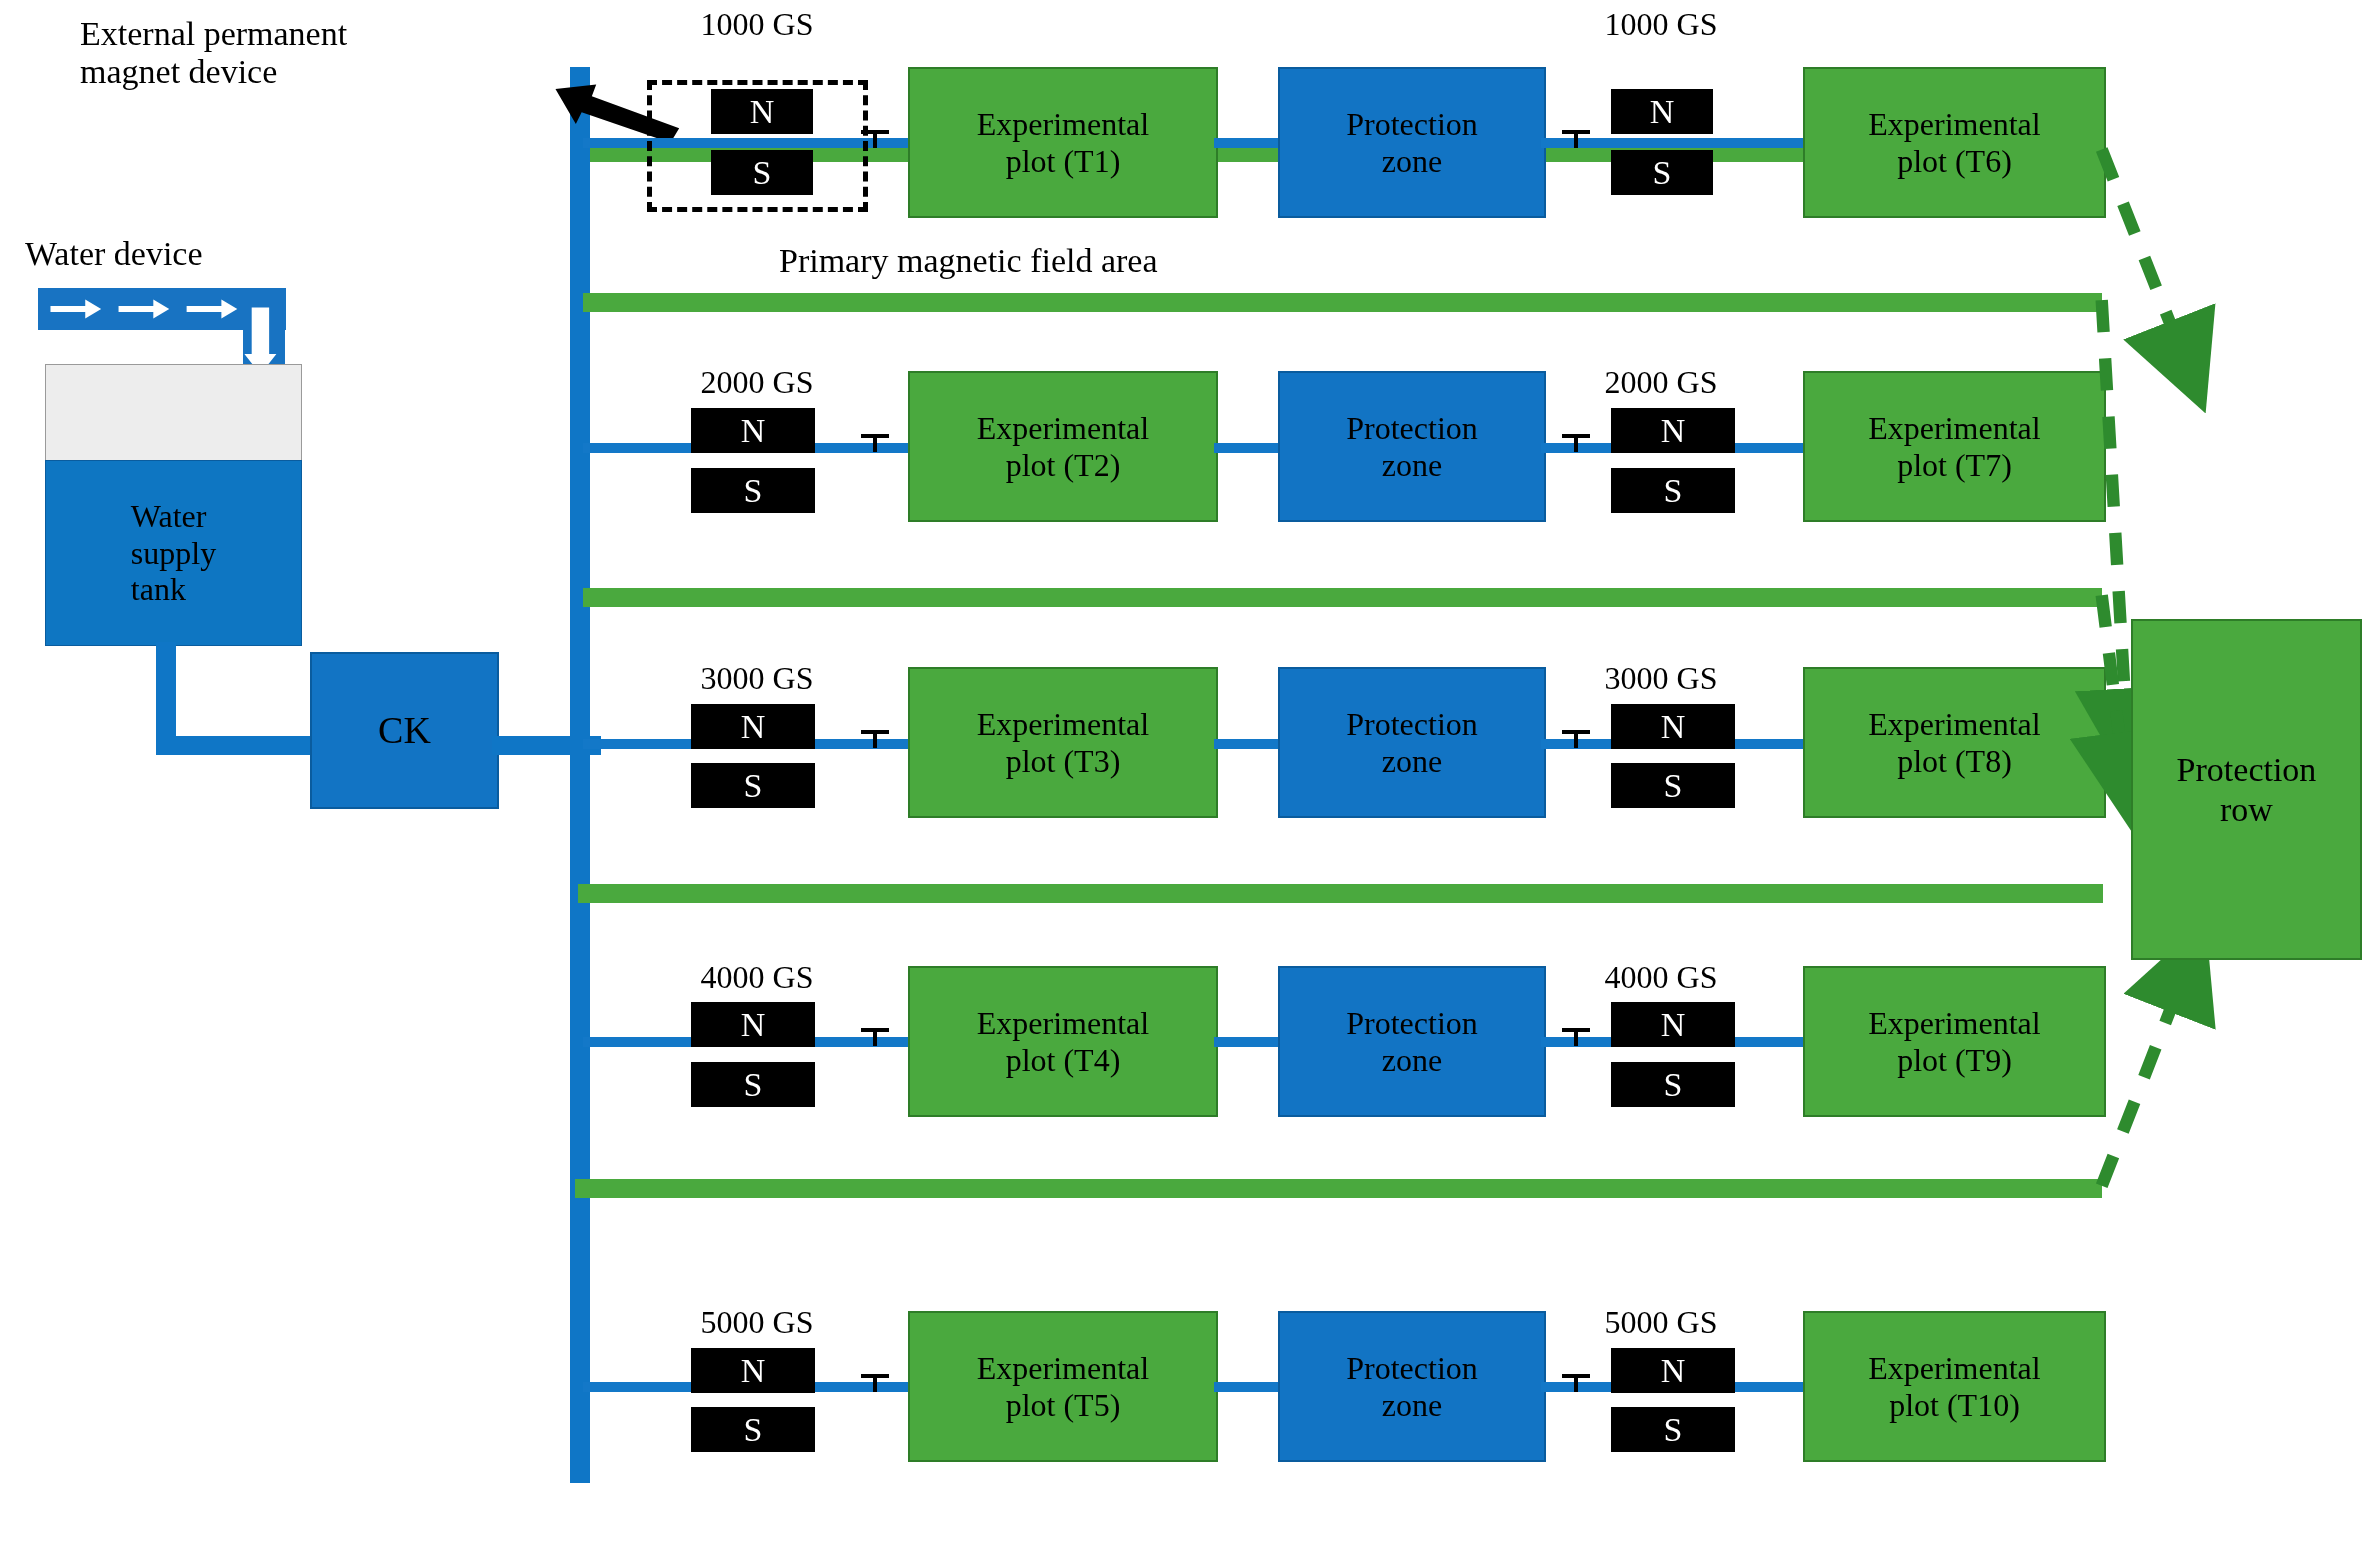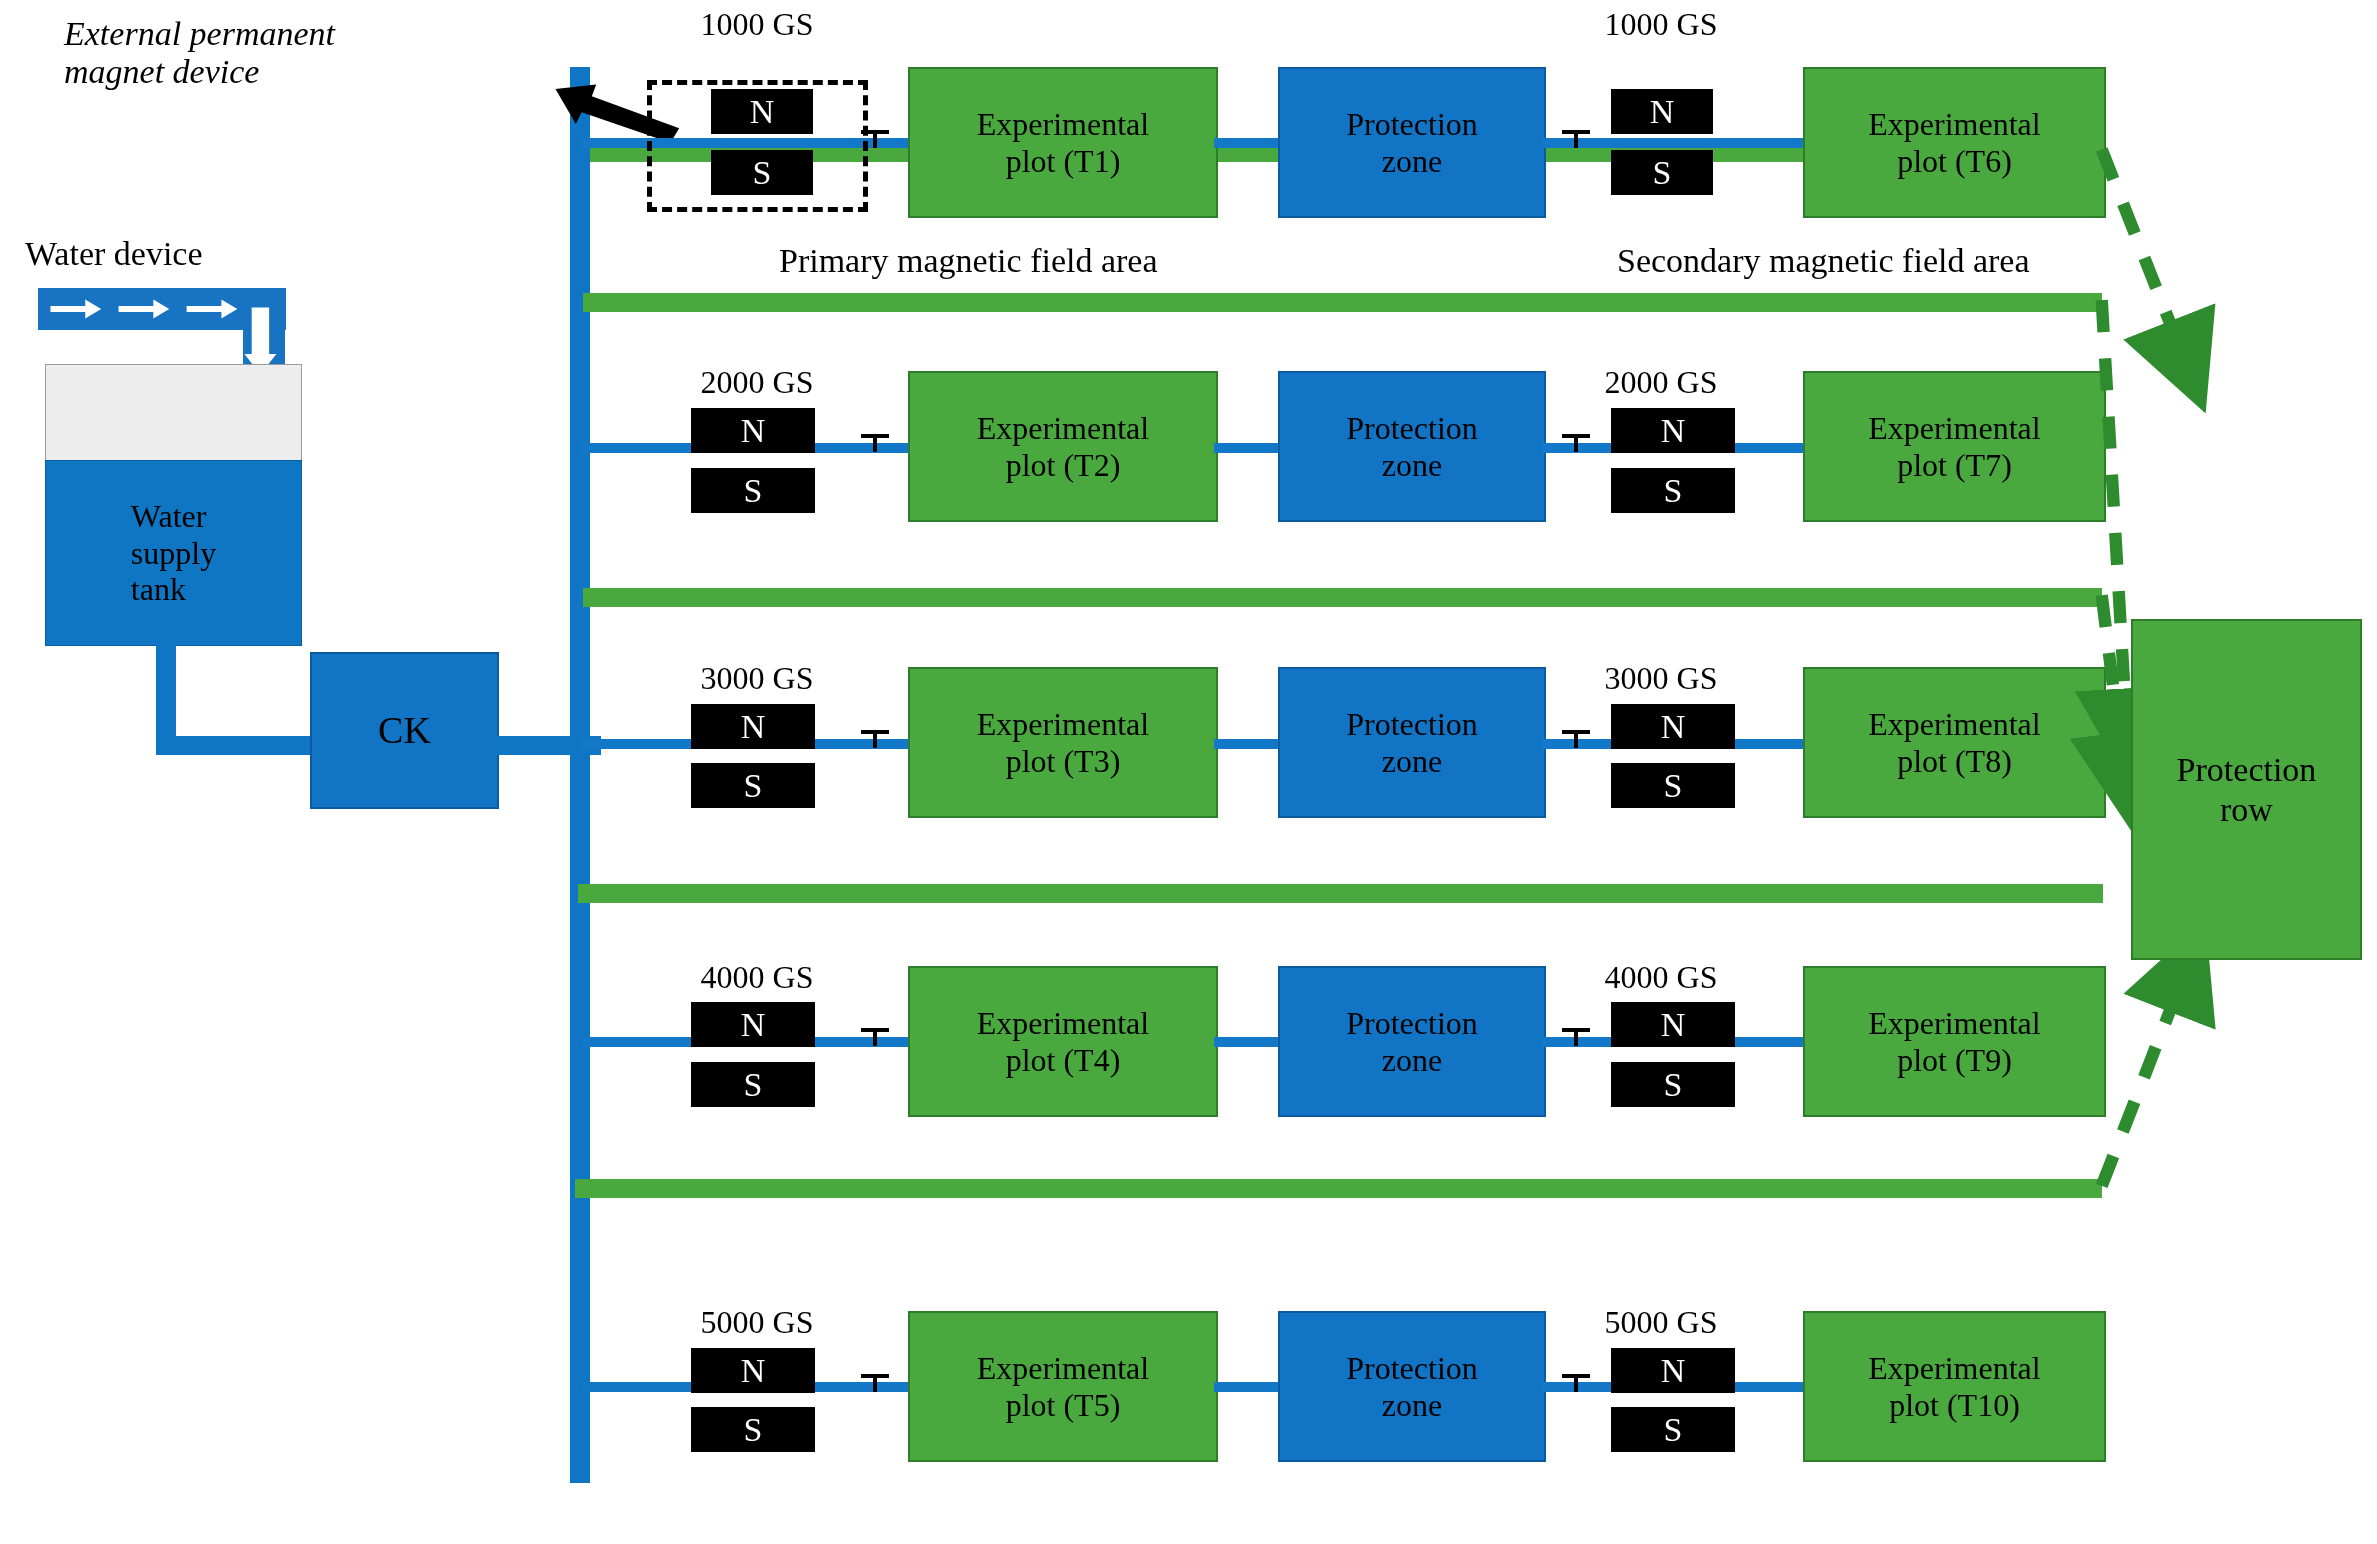--- a/index.html
+++ b/index.html
@@ -101,28 +101,27 @@
   <div class="pipe-thick" style="left:492px;top:736px;width:109px;height:19px;"></div>
 
   <div class="pipe-thick" style="left:570px;top:67px;width:20.4px;height:1416px;"></div>
 
   <div class="gstrip" style="left:590px;top:143px;width:1512px;"></div>
   <div class="gstrip" style="left:583px;top:293px;width:1519px;"></div>
   <div class="gstrip" style="left:583px;top:588px;width:1519px;"></div>
   <div class="gstrip" style="left:578px;top:884px;width:1525px;"></div>
   <div class="gstrip" style="left:575px;top:1179px;width:1527px;"></div>
 
-  <div class="label" style="left:64px;top:14.6px;font-style:italic;">External permanent
+  <div class="label" style="left:80px;top:14.6px;">External permanent
 magnet device</div>
   <svg style="left:554px;top:80px;width:131px;height:66px;" viewBox="0 0 180 90" width="131" height="66">
     <path d="M172 66 L52 22 L58 6 L2 12 L30 60 L38 44 L160 86 Z" fill="#000"></path>
   </svg>
 
   <div class="label center" style="left:779px;top:242px;">Primary magnetic field area</div>
-  <div class="label center" style="left:1617px;top:242px;">Secondary magnetic field area</div>
 
   <div>
     <div class="pipe-h" style="left:583px;top:138px;width:325px;height:10.2px;"></div>
     <div class="dashedmag" style="left:647px;top:80px;width:211px;height:122px;"></div>
     <div class="gslabel" style="left:677px;top:5.8px;width:160px;">1000 GS</div>
     <div class="pole" style="left:711px;top:89px;width:102px;height:45px;">N</div>
     <div class="pole" style="left:711px;top:150px;width:102px;height:45px;">S</div>
     <div class="tick" style="left:861px;top:130px;width:28px;height:3.6px;"></div>
     <div class="tick" style="left:873px;top:130px;width:3.6px;height:17.5px;"></div>
 

